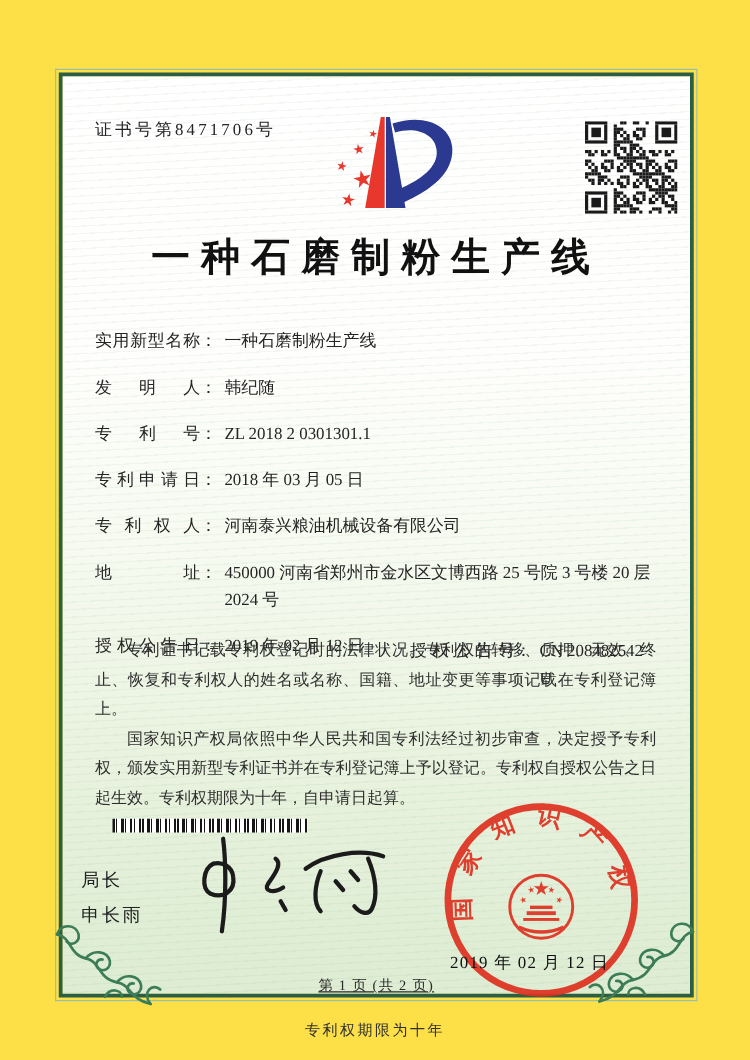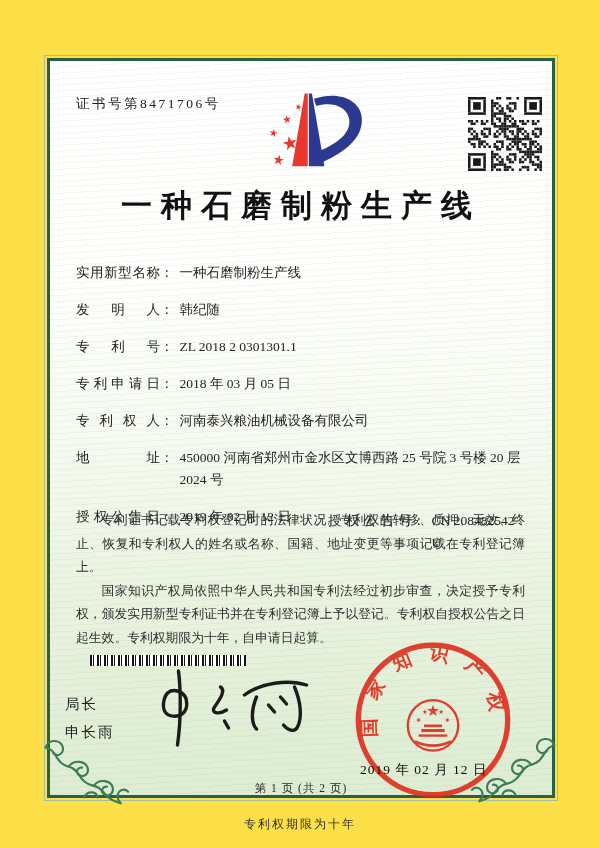--- a/index.html
+++ b/index.html
@@ -49,21 +49,21 @@
     background:repeating-linear-gradient(90deg,#151515 0 2px,#fff 2px 3px,#151515 3px 4px,#fff 4px 7px,#151515 7px 9px,#fff 9px 10px,#151515 10px 11px,#fff 11px 14px);
   }
   
   .director{position:absolute;left:15px;top:634px;font-size:14.5px;color:#222;font-family:"Liberation Sans","DejaVu Sans",sans-serif;}
   .director div{margin-bottom:9px;letter-spacing:2px;}
   .signature{position:absolute;left:92px;top:600px;width:195px;height:100px;}
   
   .seal{position:absolute;left:302px;top:578px;width:162px;height:162px;opacity:.92;}
   .seal-date{position:absolute;left:310px;top:700px;font-size:13.5px;color:#101010;letter-spacing:1px;}
   
-  .page-num{position:absolute;left:0;right:0;top:720px;text-align:center;font-size:11.5px;color:#2a2a2a;letter-spacing:1px;}
+  .page-num{position:absolute;left:0;right:0;top:720px;text-align:center;font-size:11.5px;color:#2a2a2a;letter-spacing:1px;text-decoration:underline;}
   .back-note{position:absolute;left:0;right:0;top:816px;text-align:center;font-size:12px;color:#303030;letter-spacing:2px;}
   
   .orn{position:absolute;width:96px;height:96px;pointer-events:none;}
   .orn-bl{left:-14px;bottom:-12px;}
   .orn-br{right:-12px;bottom:-10px;transform:scaleX(-1);}
 </style>
 </head>
 <body>
 
 <div class="page">

